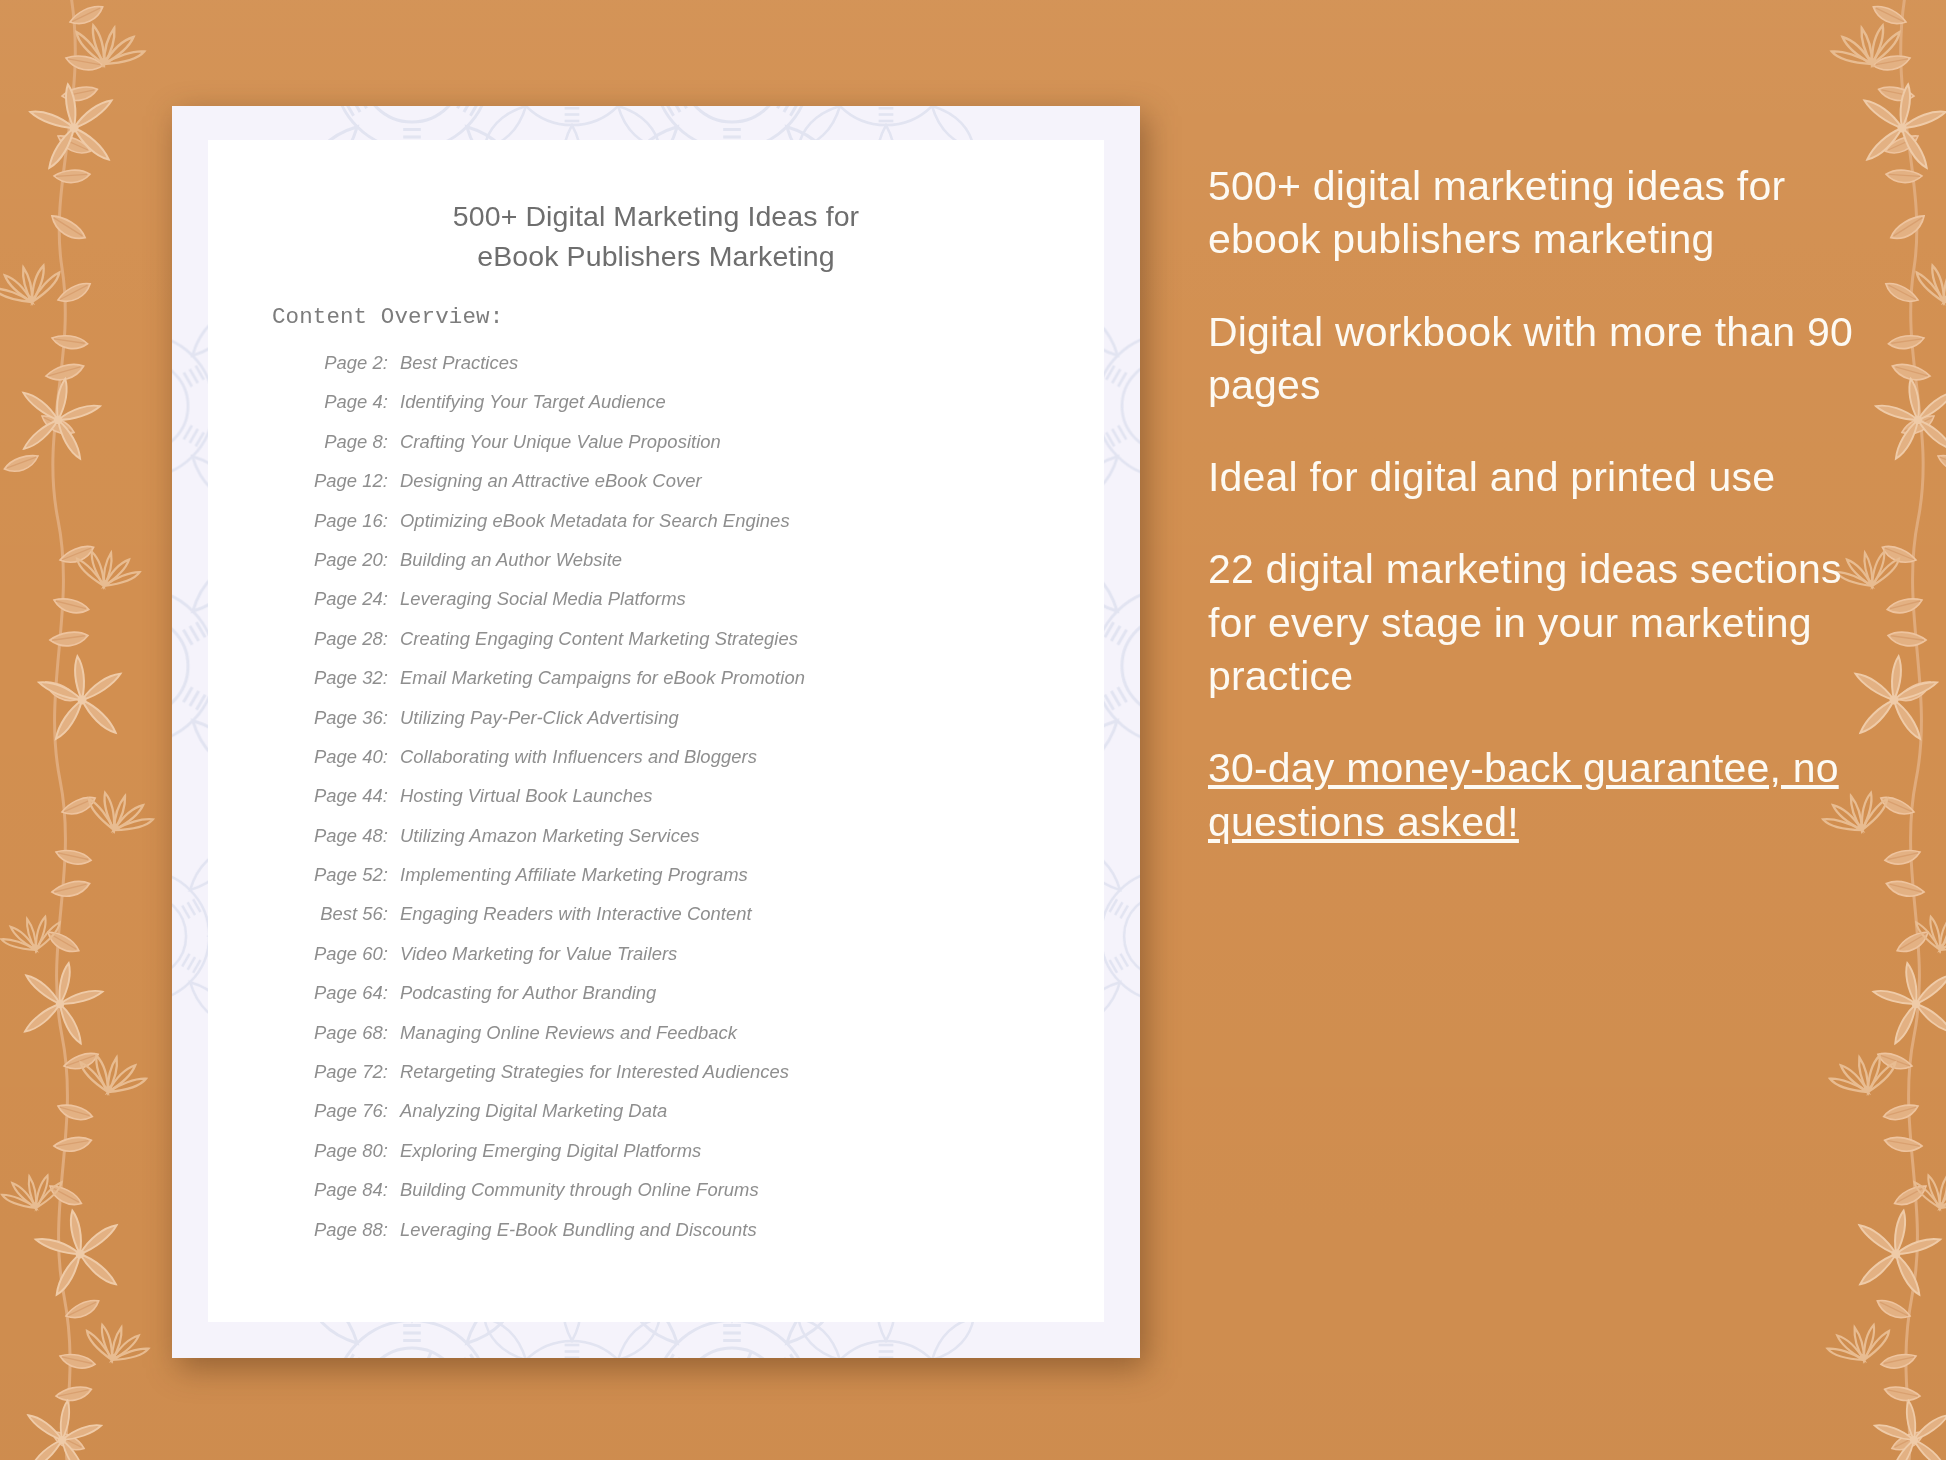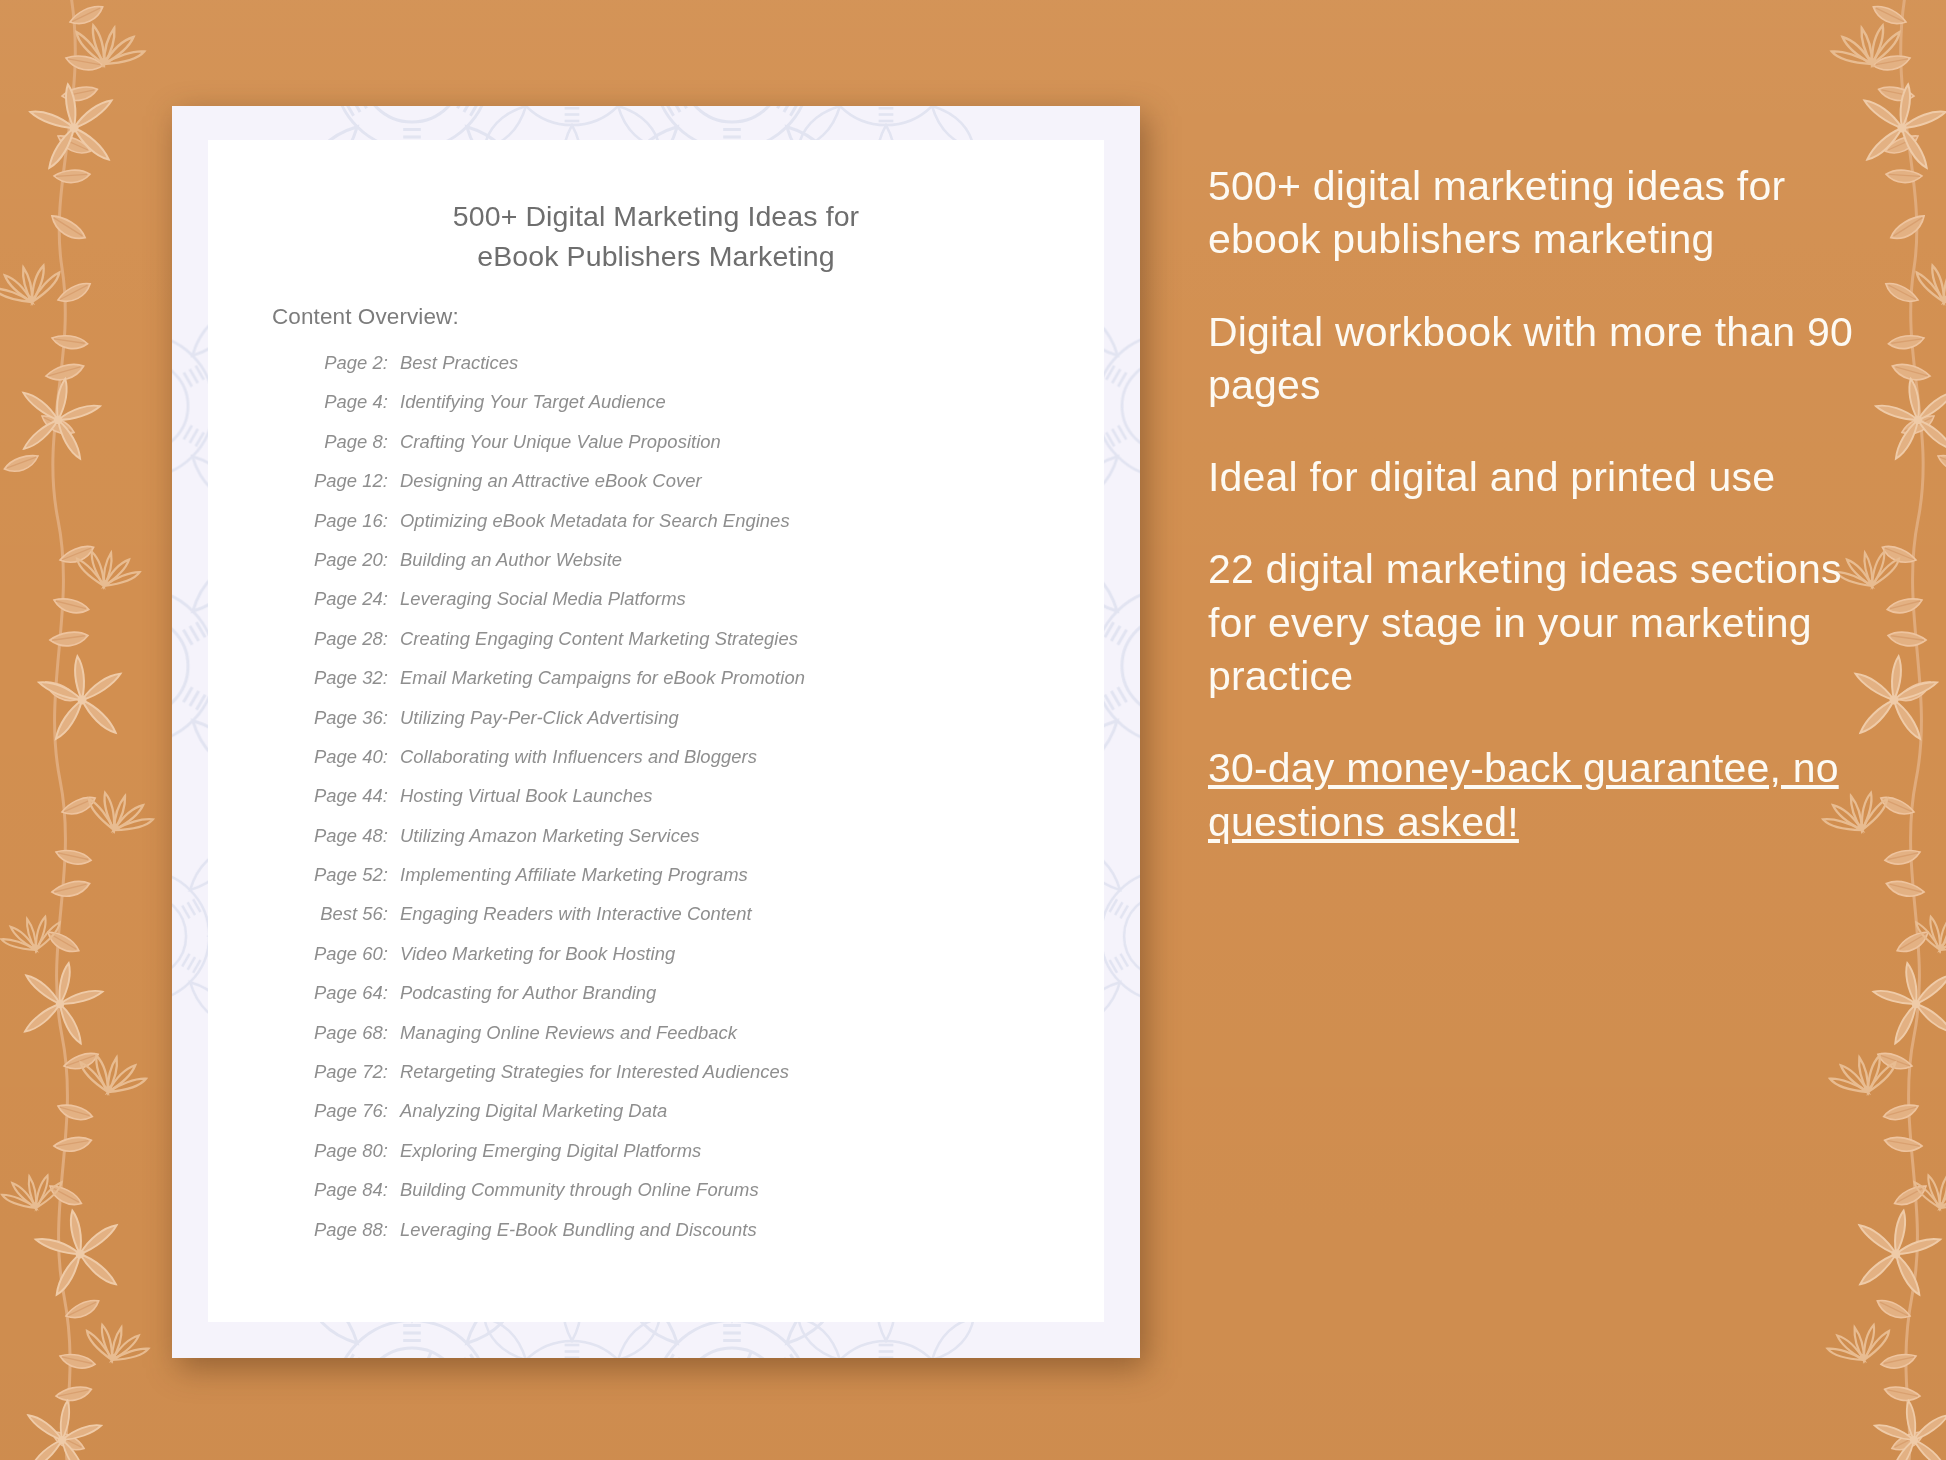--- a/index.html
+++ b/index.html
@@ -106,20 +106,21 @@
   }
 
   .overview-label {
     position: absolute;
     left: 64px;
     top: 164px;
     color: #7c7c7c;
     font-size: 22.5px;
     font-weight: 400;
     letter-spacing: 0.1px;
+    font-family: Liberation Mono, monospace;
   }
 
   .toc {
     position: absolute;
     left: 94px;
     top: 212px;
     right: 30px;
   }
   .toc-row {
     display: flex;
@@ -462,21 +463,21 @@
             <div class="toc-row">
               <span class="toc-page">Page 52:</span>
               <span class="toc-title">Implementing Affiliate Marketing Programs</span>
             </div>
             <div class="toc-row">
               <span class="toc-page">Best 56:</span>
               <span class="toc-title">Engaging Readers with Interactive Content</span>
             </div>
             <div class="toc-row">
               <span class="toc-page">Page 60:</span>
-              <span class="toc-title">Video Marketing for Book Hosting</span>
+              <span class="toc-title">Video Marketing for Value Trailers</span>
             </div>
             <div class="toc-row">
               <span class="toc-page">Page 64:</span>
               <span class="toc-title">Podcasting for Author Branding</span>
             </div>
             <div class="toc-row">
               <span class="toc-page">Page 68:</span>
               <span class="toc-title">Managing Online Reviews and Feedback</span>
             </div>
             <div class="toc-row">

